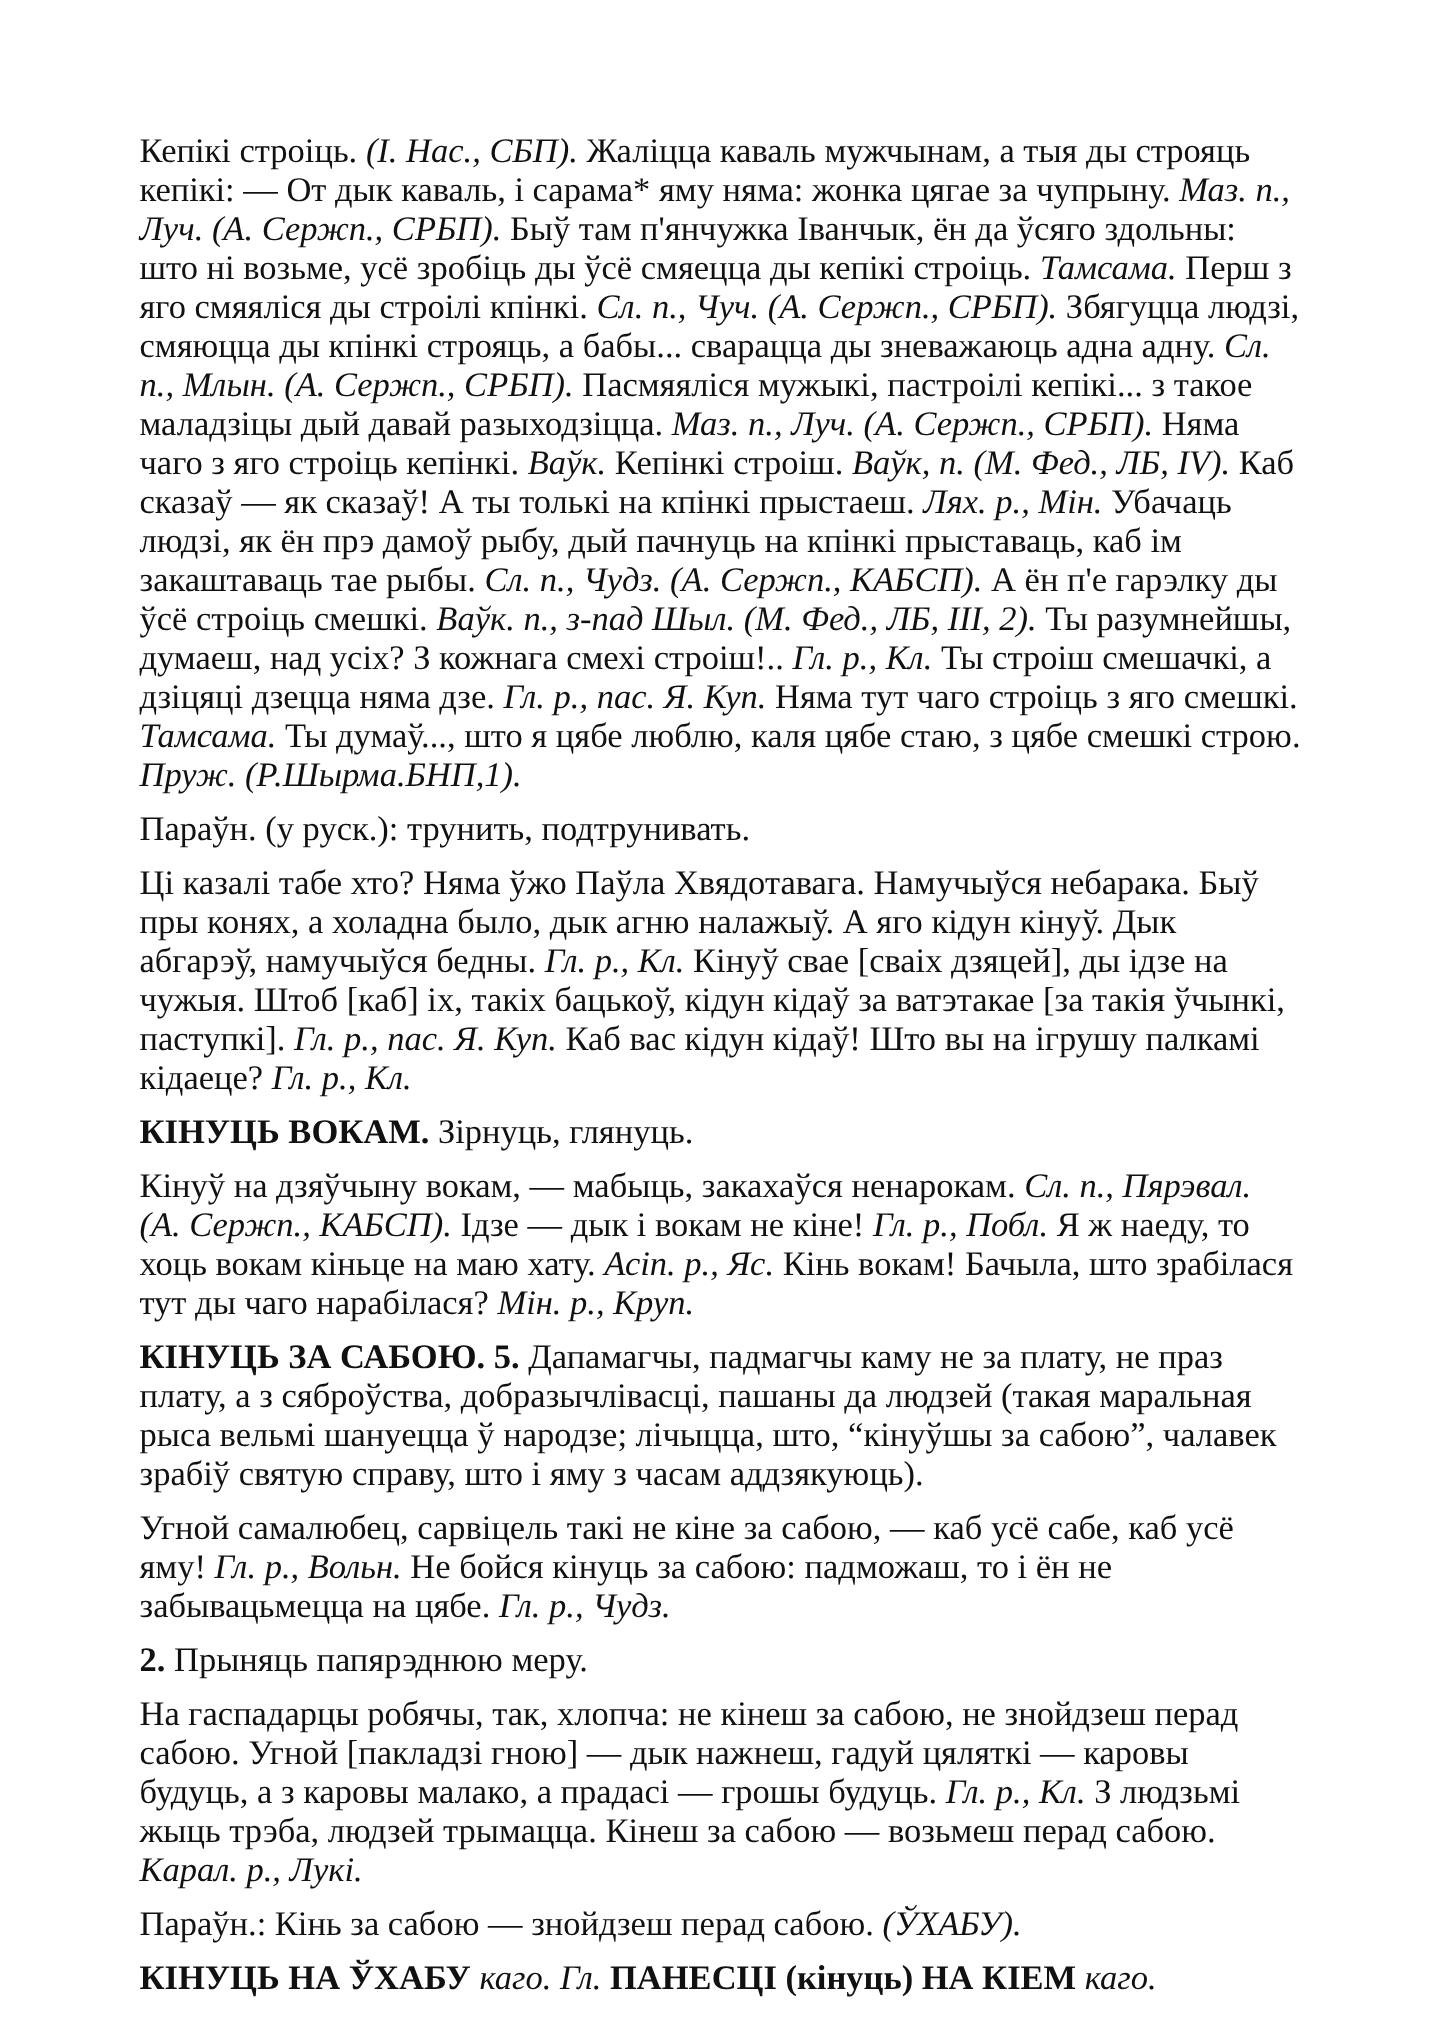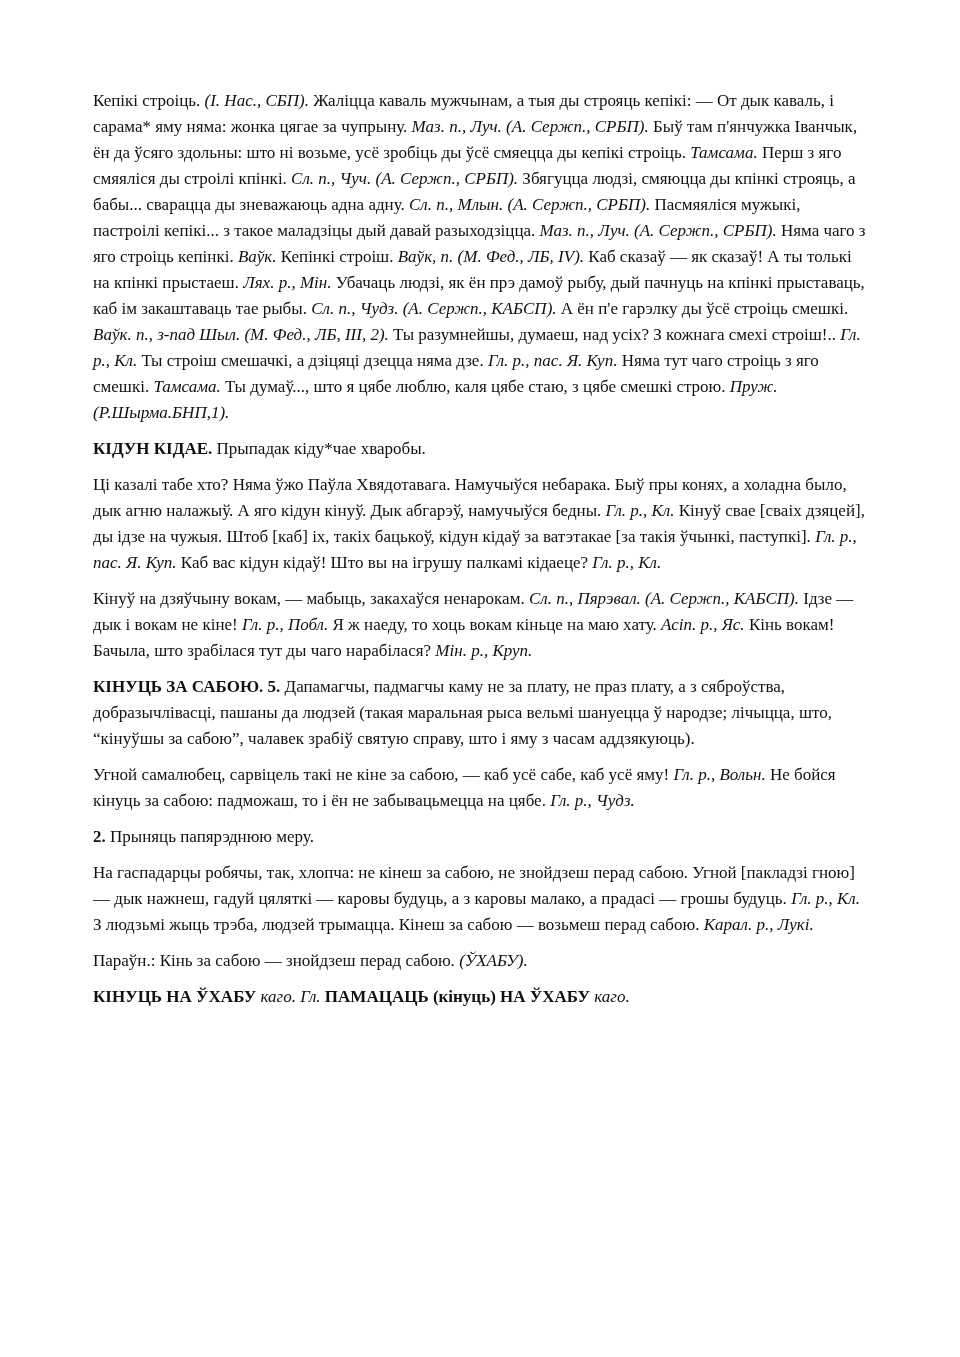--- a/index.html
+++ b/index.html
@@ -13,21 +13,21 @@
     height: 1357px;
     background: #ffffff;
     overflow: hidden;
   }
   .content {
     position: absolute;
     left: 93px;
     top: 88px;
     width: 774px;
     font-family: "Liberation Serif", "DejaVu Serif", serif;
-    font-size: 17px;
+    font-size: 23px;
     line-height: 26px;
     color: #111111;
     text-align: left;
   }
   .para {
     margin: 0 0 10px 0;
     padding: 0;
   }
   .run-regular {
     font-style: normal;
@@ -41,23 +41,24 @@
     font-style: normal;
     font-weight: bold;
   }
 </style>
 </head>
 <body>
 
 <div class="page">
   <main class="content">
       <p class="para"><span class="run run-regular">Кепікі строіць. </span><span class="run run-italic">(І. Нас., СБП).</span><span class="run run-regular"> Жаліцца каваль мужчынам, а тыя ды строяць кепікі: — От дык каваль, і сарама* яму няма: жонка цягае за чупрыну. </span><span class="run run-italic">Маз. п., Луч. (А. Сержп., СРБП).</span><span class="run run-regular"> Быў там п'янчужка Іванчык, ён да ўсяго здольны: што ні возьме, усё зробіць ды ўсё смяецца ды кепікі строіць. </span><span class="run run-italic">Тамсама.</span><span class="run run-regular"> Перш з яго смяяліся ды строілі кпінкі. </span><span class="run run-italic">Сл. п., Чуч. (А. Сержп., СРБП).</span><span class="run run-regular"> Збягуцца людзі, смяюцца ды кпінкі строяць, а бабы... сварацца ды зневажаюць адна адну. </span><span class="run run-italic">Сл. п., Млын. (А. Сержп., СРБП).</span><span class="run run-regular"> Пасмяяліся мужыкі, пастроілі кепікі... з такое маладзіцы дый давай разыходзіцца. </span><span class="run run-italic">Маз. п., Луч. (А. Сержп., СРБП).</span><span class="run run-regular"> Няма чаго з яго строіць кепінкі. </span><span class="run run-italic">Ваўк.</span><span class="run run-regular"> Кепінкі строіш. </span><span class="run run-italic">Ваўк, п. (М. Фед., ЛБ, IV).</span><span class="run run-regular"> Каб сказаў — як сказаў! А ты толькі на кпінкі прыстаеш. </span><span class="run run-italic">Лях. р., Мін.</span><span class="run run-regular"> Убачаць людзі, як ён прэ дамоў рыбу, дый пачнуць на кпінкі прыставаць, каб ім закаштаваць тае рыбы. </span><span class="run run-italic">Сл. п., Чудз. (А. Сержп., КАБСП).</span><span class="run run-regular"> А ён п'е гарэлку ды ўсё строіць смешкі. </span><span class="run run-italic">Ваўк. п., з-пад Шыл. (М. Фед., ЛБ, III, 2).</span><span class="run run-regular"> Ты разумнейшы, думаеш, над усіх? З кожнага смехі строіш!.. </span><span class="run run-italic">Гл. р., Кл.</span><span class="run run-regular"> Ты строіш смешачкі, а дзіцяці дзецца няма дзе. </span><span class="run run-italic">Гл. р., пас. Я. Куп.</span><span class="run run-regular"> Няма тут чаго строіць з яго смешкі. </span><span class="run run-italic">Тамсама.</span><span class="run run-regular"> Ты думаў..., што я цябе люблю, каля цябе стаю, з цябе смешкі строю. </span><span class="run run-italic">Пруж. (Р.Шырма.БНП,1).</span></p>
-      <p class="para"><span class="run run-bold">КІДУН КІДАЕ.</span><span class="run run-regular"> Прыпадак кіду*чае хваробы.</span></p>
+      <p class="para"><span class="run run-regular">Параўн. (у руск.): трунить, подтрунивать.</span></p>
       <p class="para"><span class="run run-regular">Ці казалі табе хто? Няма ўжо Паўла Хвядотавага. Намучыўся небарака. Быў пры конях, а холадна было, дык агню налажыў. А яго кідун кінуў. Дык абгарэў, намучыўся бедны. </span><span class="run run-italic">Гл. р., Кл.</span><span class="run run-regular"> Кінуў свае [сваіх дзяцей], ды ідзе на чужыя. Штоб [каб] іх, такіх бацькоў, кідун кідаў за ватэтакае [за такія ўчынкі, паступкі]. </span><span class="run run-italic">Гл. р., пас. Я. Куп.</span><span class="run run-regular"> Каб вас кідун кідаў! Што вы на ігрушу палкамі кідаеце? </span><span class="run run-italic">Гл. р., Кл.</span></p>
+      <p class="para"><span class="run run-bold">КІНУЦЬ ВОКАМ.</span><span class="run run-regular"> Зірнуць, глянуць.</span></p>
       <p class="para"><span class="run run-regular">Кінуў на дзяўчыну вокам, — мабыць, закахаўся ненарокам. </span><span class="run run-italic">Сл. п., Пярэвал. (А. Сержп., КАБСП).</span><span class="run run-regular"> Ідзе — дык і вокам не кіне! </span><span class="run run-italic">Гл. р., Побл.</span><span class="run run-regular"> Я ж наеду, то хоць вокам кіньце на маю хату. </span><span class="run run-italic">Асіп. р., Яс.</span><span class="run run-regular"> Кінь вокам! Бачыла, што зрабілася тут ды чаго нарабілася? </span><span class="run run-italic">Мін. р., Круп.</span></p>
       <p class="para"><span class="run run-bold">КІНУЦЬ ЗА САБОЮ. 5.</span><span class="run run-regular"> Дапамагчы, падмагчы каму не за плату, не праз плату, а з сяброўства, добразычлівасці, пашаны да людзей (такая маральная рыса вельмі шануецца ў народзе; лічыцца, што, “кінуўшы за сабою”, чалавек зрабіў святую справу, што і яму з часам аддзякуюць).</span></p>
       <p class="para"><span class="run run-regular">Угной самалюбец, сарвіцель такі не кіне за сабою, — каб усё сабе, каб усё яму! </span><span class="run run-italic">Гл. р., Вольн.</span><span class="run run-regular"> Не бойся кінуць за сабою: падможаш, то і ён не забывацьмецца на цябе. </span><span class="run run-italic">Гл. р., Чудз.</span></p>
       <p class="para"><span class="run run-bold">2.</span><span class="run run-regular"> Прыняць папярэднюю меру.</span></p>
       <p class="para"><span class="run run-regular">На гаспадарцы робячы, так, хлопча: не кінеш за сабою, не знойдзеш перад сабою. Угной [пакладзі гною] — дык нажнеш, гадуй цяляткі — каровы будуць, а з каровы малако, а прадасі — грошы будуць. </span><span class="run run-italic">Гл. р., Кл.</span><span class="run run-regular"> З людзьмі жыць трэба, людзей трымацца. Кінеш за сабою — возьмеш перад сабою. </span><span class="run run-italic">Карал. р., Лукі.</span></p>
       <p class="para"><span class="run run-regular">Параўн.: Кінь за сабою — знойдзеш перад сабою. </span><span class="run run-italic">(ЎХАБУ).</span></p>
-      <p class="para"><span class="run run-bold">КІНУЦЬ НА ЎХАБУ</span><span class="run run-italic"> каго. Гл. </span><span class="run run-bold">ПАМАЦАЦЬ (кінуць) НА ЎХАБУ</span><span class="run run-italic"> каго.</span></p>
+      <p class="para"><span class="run run-bold">КІНУЦЬ НА ЎХАБУ</span><span class="run run-italic"> каго. Гл. </span><span class="run run-bold">ПАНЕСЦІ (кінуць) НА КІЕМ</span><span class="run run-italic"> каго.</span></p>
     </main>
 </div>
 
 </body></html>

